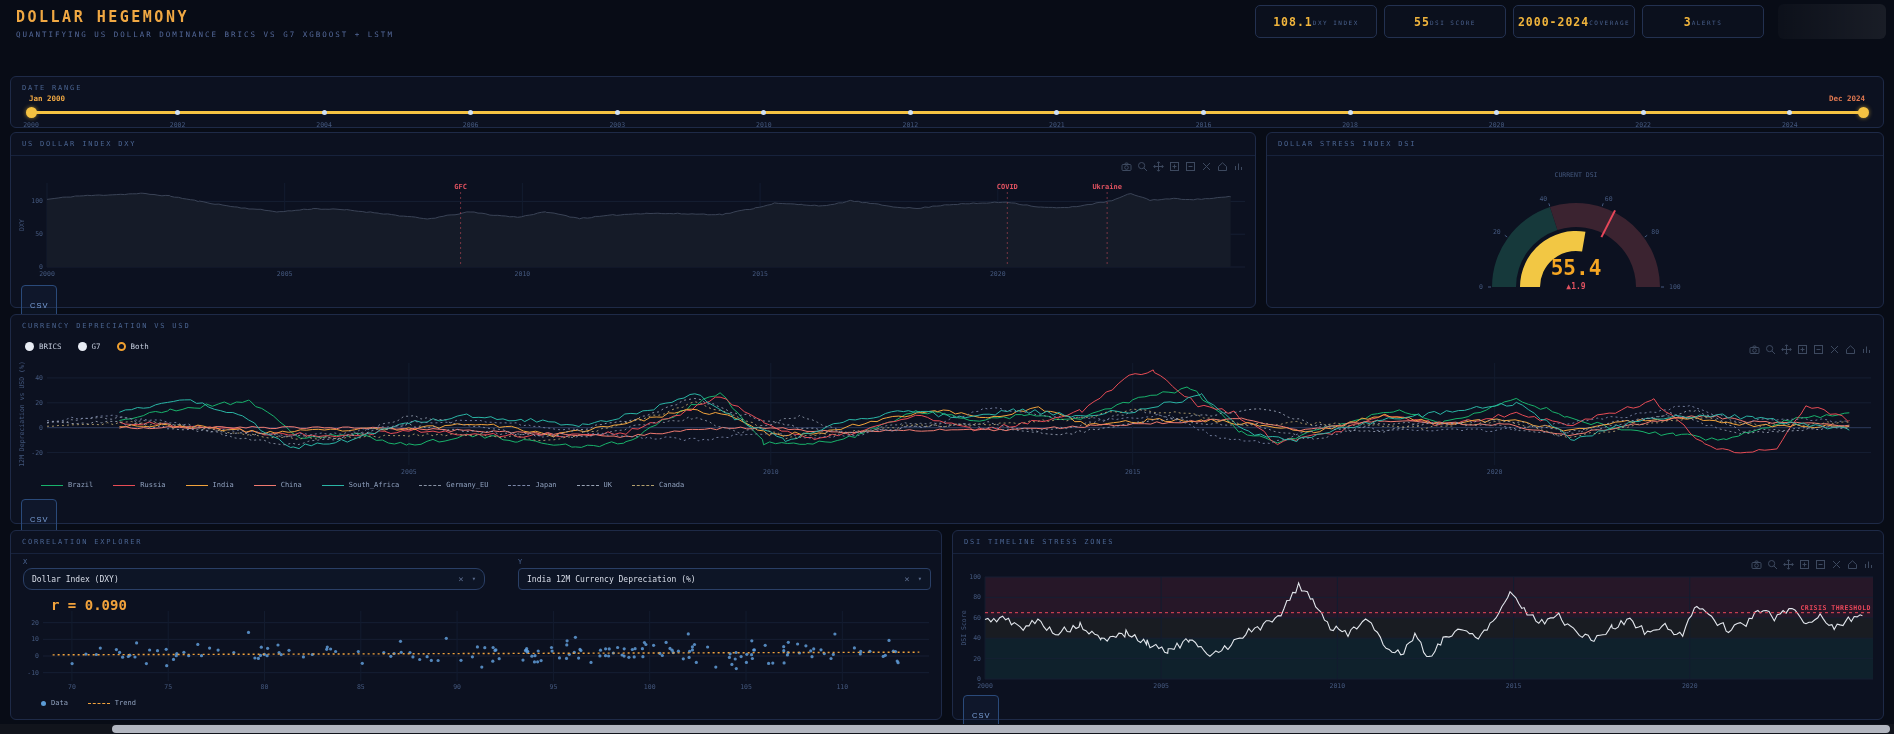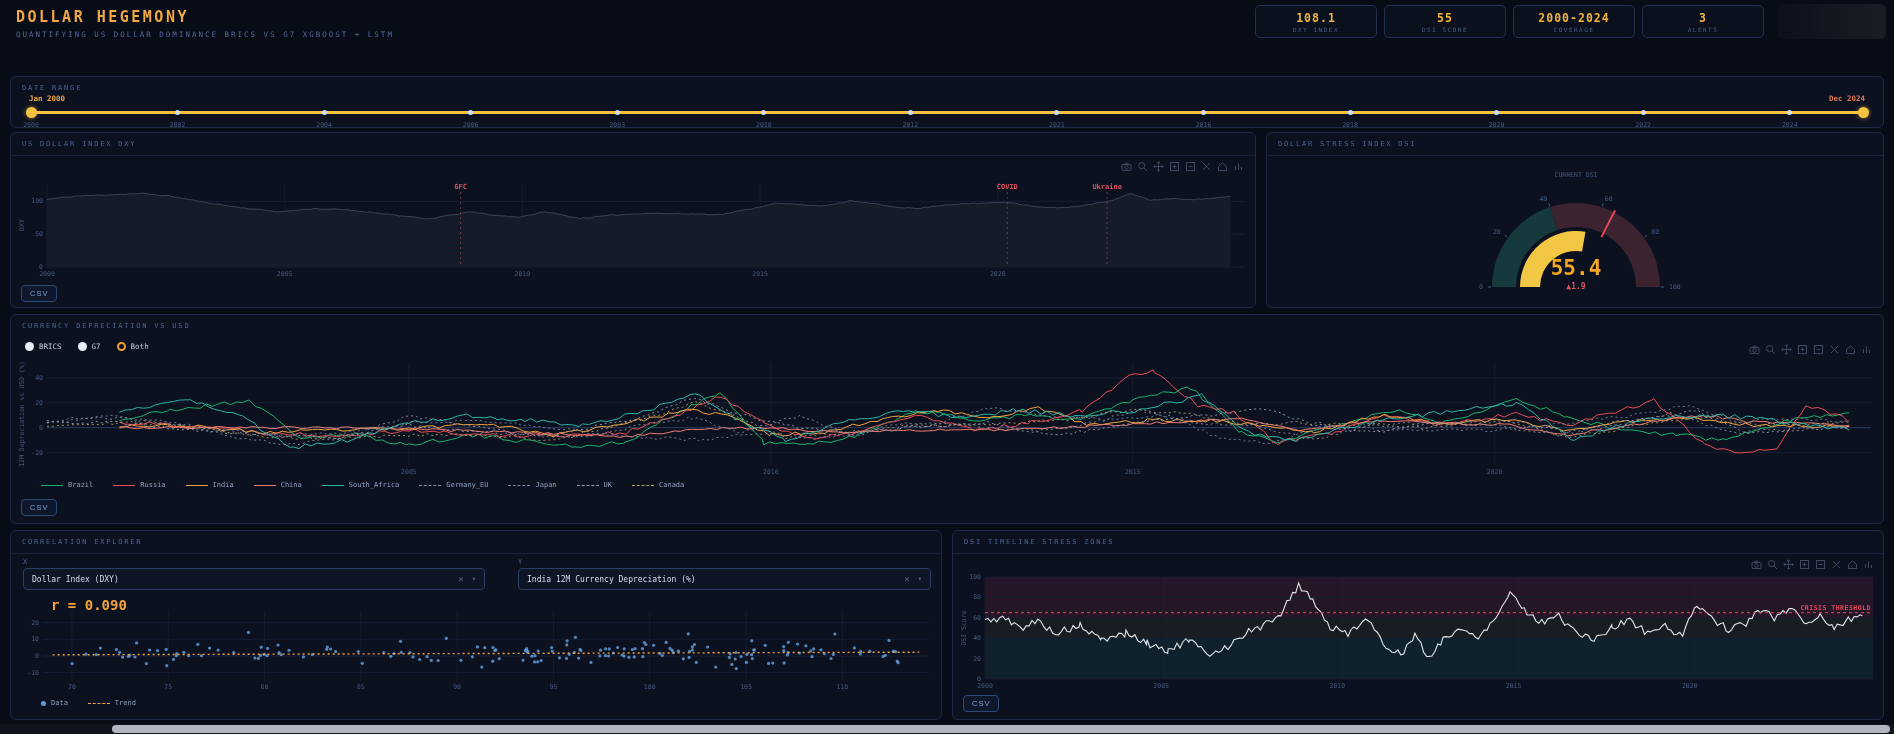--- a/index.html
+++ b/index.html
@@ -6,39 +6,39 @@
   html,body { background:#05080f; }
   body { font-family:"DejaVu Sans Mono", monospace; }
   .app { position:relative; width:1894px; height:734px; background:#080c16; overflow:hidden; }
 
   
   .hdr-title { position:absolute; left:16px; top:8px; font-size:15px; font-weight:bold;
                color:#f0a843; letter-spacing:2.5px; }
   .hdr-sub { position:absolute; left:16px; top:30px; font-size:7.5px; color:#54699a; letter-spacing:2px; }
   .stats { position:absolute; left:1255px; top:5px; display:flex; gap:7px; }
   .stat-card { width:122px; height:33px; background:#0b101d; border:1px solid #233150;
-               border-radius:5px; display:flex; flex-direction:column; align-items:center; justify-content:center; }
+               border-radius:5px; display:flex; flex-direction:row; align-items:center; justify-content:center; }
   .stat-value { font-size:11.5px; font-weight:bold; color:#f0b43c; letter-spacing:1px; }
   .stat-label { font-size:6px; color:#49608c; letter-spacing:1.5px; margin-top:1px; }
   .hdr-glow { position:absolute; left:1778px; top:4px; width:108px; height:35px; border-radius:6px;
               background:linear-gradient(90deg, rgba(255,255,255,0.02), rgba(255,255,255,0.07)); }
 
   
   .tabs { position:absolute; left:0; top:47px; width:1894px; height:21px;
           border-bottom:1px solid #141e38; display:flex; padding-left:14px; }
   .tab { font-size:7.5px; letter-spacing:1.5px; color:#54699a; padding:6px 13px 5px 13px; cursor:pointer; }
   .tab.active { color:#f0a030; font-weight:bold; border-bottom:2px solid #f0a030; }
 
   
   .panel { position:absolute; background:#0c1120; border:1px solid #1e2a47; border-radius:6px; }
   .p-title { position:absolute; left:11px; top:7px; font-size:7px; color:#4a6491; letter-spacing:1.8px; }
   .p-div { position:absolute; left:0; right:0; top:22px; border-top:1px solid #17223c; }
   .csv-btn { position:absolute; font-size:7.5px; color:#7aa0d8; letter-spacing:1px;
              border:1px solid #2a4a7a; border-radius:4px; background:rgba(32,62,110,0.15);
-             padding:3px 8px; cursor:pointer; }
+             padding:15px 8px; cursor:pointer; }
 
   
   #date-panel { left:10px; top:76px; width:1874px; height:52px; }
   .dr-start { position:absolute; left:18px; top:17px; font-size:7.5px; font-weight:bold; color:#f0a843; }
   .dr-end   { position:absolute; right:18px; top:17px; font-size:7.5px; font-weight:bold; color:#e07850; }
   .slider { position:absolute; left:20px; right:20px; top:30px; height:12px; }
   .sl-track { position:absolute; left:0; right:0; top:4px; height:3px; background:#f5c242; border-radius:2px; }
   .sl-dot { position:absolute; top:3px; width:5px; height:5px; border-radius:50%; background:#cfe0f5; }
   .sl-handle { position:absolute; top:0; width:11px; height:11px; border-radius:50%; background:#f5c242;
                box-shadow:0 0 4px rgba(245,194,66,0.6); cursor:grab; }
@@ -403,21 +403,21 @@
         </div>
       </div>
     <button class="csv-btn" style="left:10px; top:184px;">CSV</button>
   </div>
 
   <div class="panel" id="corr-panel">
     <div class="p-title">CORRELATION EXPLORER</div>
     <div class="p-div"></div>
     <div class="dd-label" style="left:12px; top:27px;">X</div>
     <div class="dd-label" style="left:507px; top:27px;">Y</div>
-    <div class="dropdown" style="left:12px; top:37px; width:462px;">
+    <div class="dropdown" style="left:12px; top:37px; width:462px;border-radius:9px;">
       <span class="dd-value">Dollar Index (DXY)</span>
       <span class="dd-clear">×</span>
       <span class="dd-caret">▾</span>
     </div>
     <div class="dropdown" style="left:507px; top:37px; width:413px;">
       <span class="dd-value">India 12M Currency Depreciation (%)</span>
       <span class="dd-clear">×</span>
       <span class="dd-caret">▾</span>
     </div>
     <div class="r-value">r = 0.090</div>

